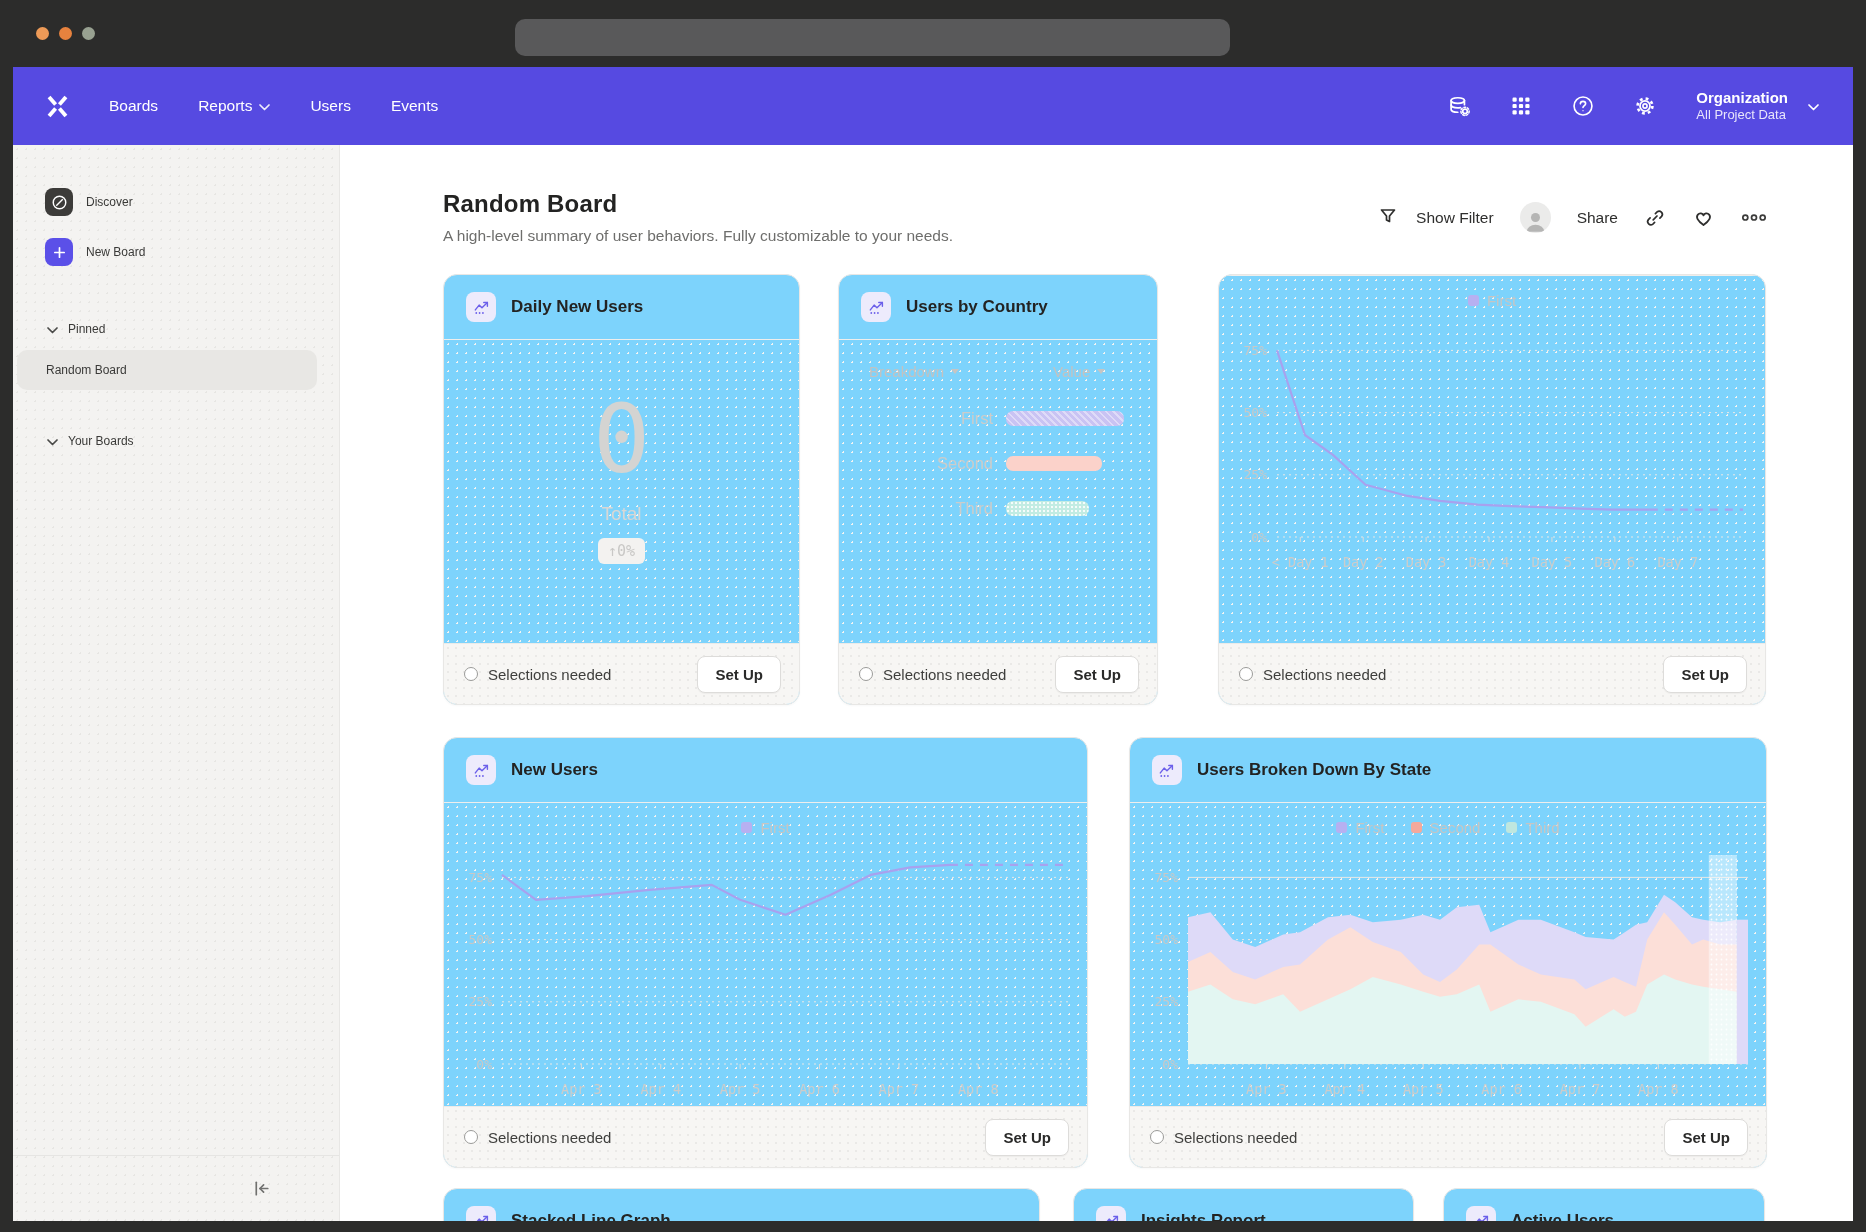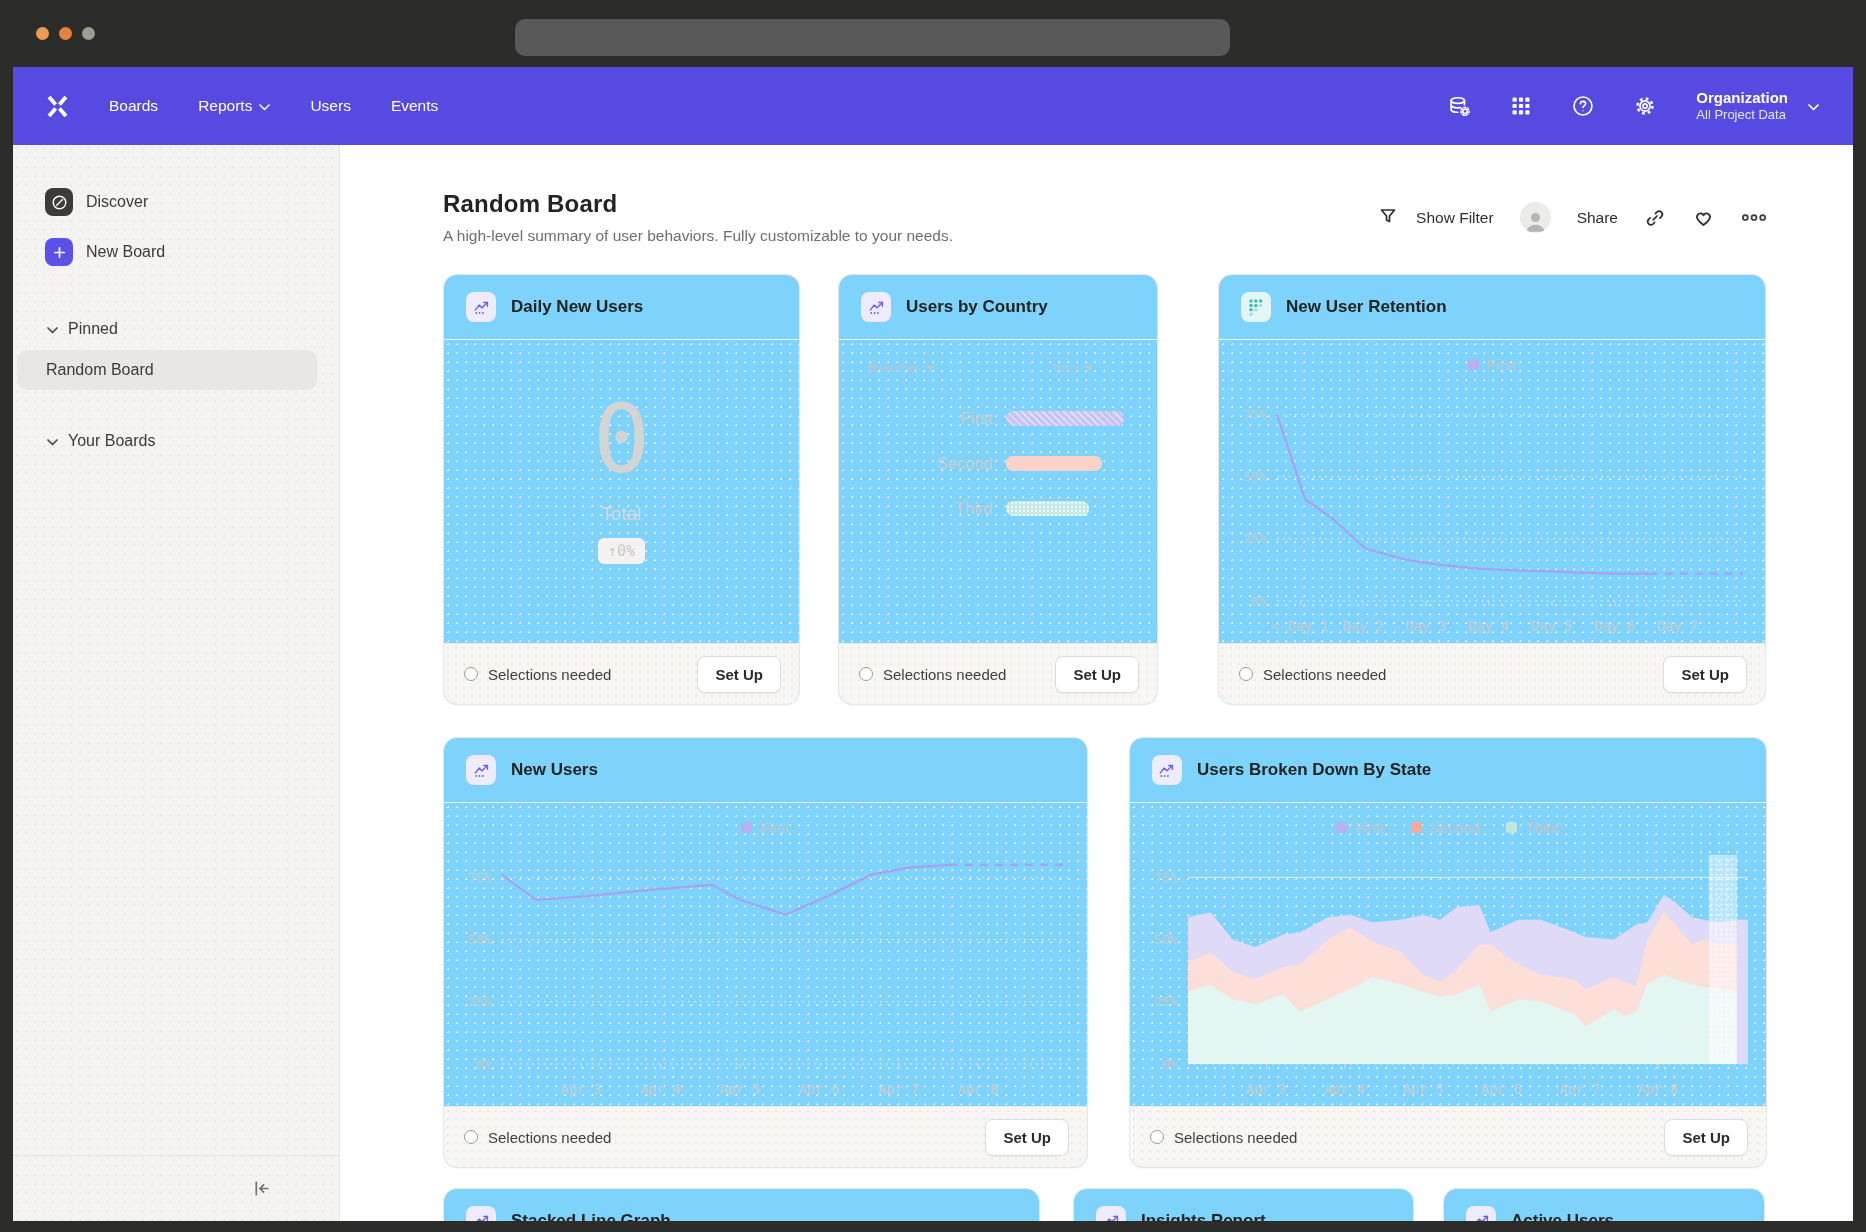--- a/index.html
+++ b/index.html
@@ -29,21 +29,21 @@
   .org { display:flex; align-items:center; gap:20px; margin-left:2px; cursor:pointer; }
   .org-name { color:#fff; font-size:15px; font-weight:700; line-height:1.3; }
   .org-scope { color:#e8e5fb; font-size:13px; line-height:1.3; }
 
   
   .below-nav { flex:1; display:flex; min-height:0; }
   .sidebar { flex:0 0 327px; background:#f4f3f1; background-image:radial-gradient(#e7e6e3 1px, transparent 1px); background-size:9px 9px; border-right:1px solid #e8e7e5; display:flex; flex-direction:column; }
   .side-item { display:flex; align-items:center; gap:13px; margin:0 0 10px 32px; height:40px; cursor:pointer; }
   .side-item:first-child { margin-top:37px; }
   .side-icon { width:28px; height:28px; border-radius:8px; display:flex; align-items:center; justify-content:center; }
-  .side-label { font-size:16px; color:#3a3a38; font-weight:500; }
+  .side-label { font-size:12px; color:#3a3a38; font-weight:500; }
   .side-section { display:flex; align-items:center; gap:10px; margin:38px 0 12px 34px; cursor:pointer; color:#3f3f3d; }
   .side-section .side-label { font-weight:500; }
   .side-pill { height:40px; background:#e8e7e4; border-radius:10px; margin:0 22px 4px 4px; display:flex; align-items:center; padding-left:29px; cursor:pointer; }
   .side-pill .side-label { font-weight:500; }
   .side-foot { margin-top:auto; border-top:1px solid #e6e5e3; height:66px; display:flex; align-items:center; justify-content:flex-end; padding-right:66px; }
   .collapse-btn { cursor:pointer; display:flex; }
 
   .main { flex:1; background:#fff; overflow:hidden; position:relative; }
   .content { margin-left:103px; width:1324px; }
 
@@ -68,21 +68,21 @@
   .setup-btn { background:#fff; border:1px solid #dddcda; border-radius:8px; padding:9px 17px; font-size:15px; font-weight:700; color:#2a2a29; font-family:inherit; cursor:pointer; box-shadow:0 1px 1px rgba(0,0,0,.04); }
 
   
   .bignum-wrap { position:absolute; inset:0; display:flex; flex-direction:column; align-items:center; justify-content:center; transform:translateY(-14px); }
   .bignum { font-size:95px; font-weight:500; color:#d4d4d2; line-height:1; }
   .bignum-label { font-size:19px; color:#d8d7d5; margin-top:16px; font-weight:500; }
   .bignum-badge { margin-top:13px; font-size:15px; color:#c9c8c6; background:#f3f2f0; border-radius:6px; padding:4px 10px; }
 
   
   .uc-headers { position:relative; padding-top:23px; height:44px; }
-  .uc-h { position:absolute; display:flex; align-items:center; gap:7px; font-size:10px; color:#c3c2c0; cursor:pointer; }
+  .uc-h { position:absolute; display:flex; align-items:center; gap:7px; font-size:15px; color:#c3c2c0; cursor:pointer; }
   .caret { width:0; height:0; border-left:4.5px solid transparent; border-right:4.5px solid transparent; border-top:5px solid #c6c5c3; }
   .uc-rows { margin-top:25px; display:flex; flex-direction:column; gap:26px; }
   .uc-row { display:flex; align-items:center; }
   .uc-label { width:154px; text-align:right; font-size:16.5px; color:#ccccca; }
   .uc-bar { height:15px; border-radius:7px; margin-left:13px; }
 
   
   .chart-body svg { position:absolute; left:0; top:0; }
   .legend { position:absolute; top:16px; left:0; right:0; display:flex; justify-content:center; gap:26px; z-index:2; }
   .legend-item { display:flex; align-items:center; gap:8px; font-size:15px; color:#c6c5c3; }
@@ -354,36 +354,20 @@
                 </div>
                 <div class="card-footer">
                   <div class="status">
                     <span class="status-circle"></span>
                     <span>Selections needed</span>
                   </div>
     <button class="setup-btn">Set Up</button>
                 </div>
               </div>
               <div class="card" style="width: 548px; height: 431px; margin-left: 60px;">
-                <div class="card-header">
-                  <span class="card-icon" style="background:#e3f6f3">
-                    <svg viewBox="0 0 24 24" width="24" height="24">
-                      <circle cx="7" cy="6" r="1.75" fill="#35c1b4" opacity="1"></circle>
-                      <circle cx="11.8" cy="6" r="1.75" fill="#35c1b4" opacity="1"></circle>
-                      <circle cx="16.6" cy="6" r="1.75" fill="#35c1b4" opacity="1"></circle>
-                      <circle cx="7" cy="10.4" r="1.75" fill="#35c1b4" opacity="1"></circle>
-                      <circle cx="11.8" cy="10.4" r="1.75" fill="#35c1b4" opacity="1"></circle>
-                      <circle cx="16.6" cy="10.4" r="1.75" fill="#35c1b4" opacity="0.4"></circle>
-                      <circle cx="7" cy="14.8" r="1.75" fill="#35c1b4" opacity="1"></circle>
-                      <circle cx="11.8" cy="14.8" r="1.75" fill="#35c1b4" opacity="0.4"></circle>
-                      <circle cx="7" cy="19.200000000000003" r="1.75" fill="#35c1b4" opacity="0.4"></circle>
-                    </svg>
-                  </span>
-                  <span class="card-title">New User Retention</span>
-                </div>
                 <div class="card-body chart-body">
                   <div class="legend">
                     <div class="legend-item">
                       <span class="legend-chip" style="background:#b7b0f1"></span>
                       <span>First</span>
                     </div>
                   </div>
                   <svg width="546" height="303" viewBox="0 0 546 303">
                     <line x1="58" x2="524" y1="74.39285714285714" y2="74.39285714285714" stroke="#e9e8e6" stroke-width="1" stroke-dasharray="2 4"></line>
                     <text x="48" y="78.89285714285714" text-anchor="end" font-size="13" fill="#c9c8c6" font-family="DejaVu Sans Mono, monospace">75%</text>

